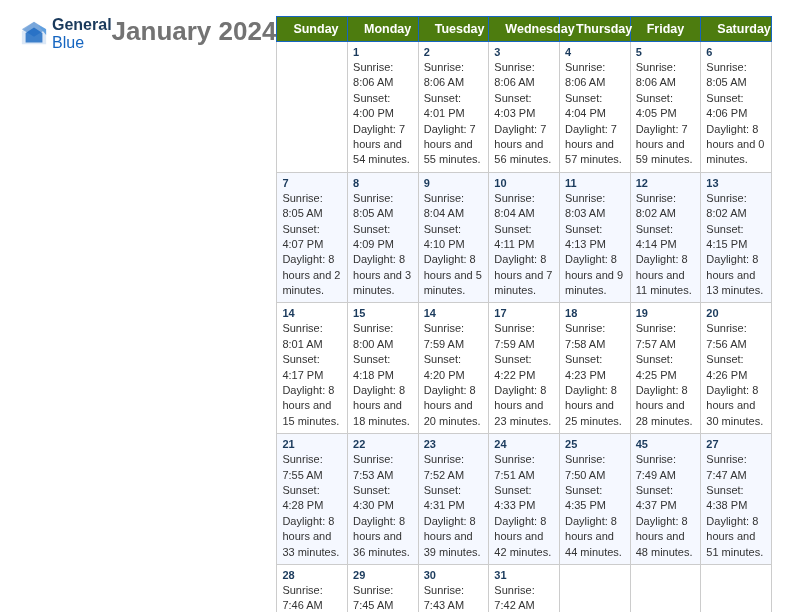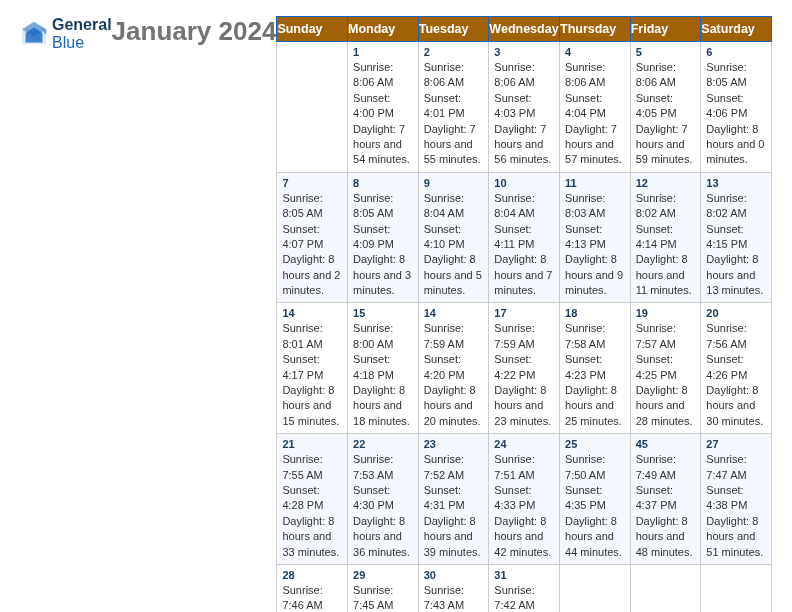--- a/index.html
+++ b/index.html
@@ -45,24 +45,24 @@
       color: #333;
       font-weight: normal;
     }
     .calendar {
       width: 100%;
       border-collapse: collapse;
       flex: 1;
       table-layout: fixed;
     }
     .calendar thead tr th {
-      background: #a16207;
+      background: #4d7c0f;
       color: #fff;
       text-align: left;
-      padding: 5px 0;
+      padding: 5px 16px;
       font-size: 12.5px;
       font-weight: bold;
       border: 1px solid #1565c0;
     }
     .calendar tbody tr td {
       border: 1px solid #ccc;
       vertical-align: top;
       padding: 4px 5px;
       font-size: 9.5px;
       color: #333;

